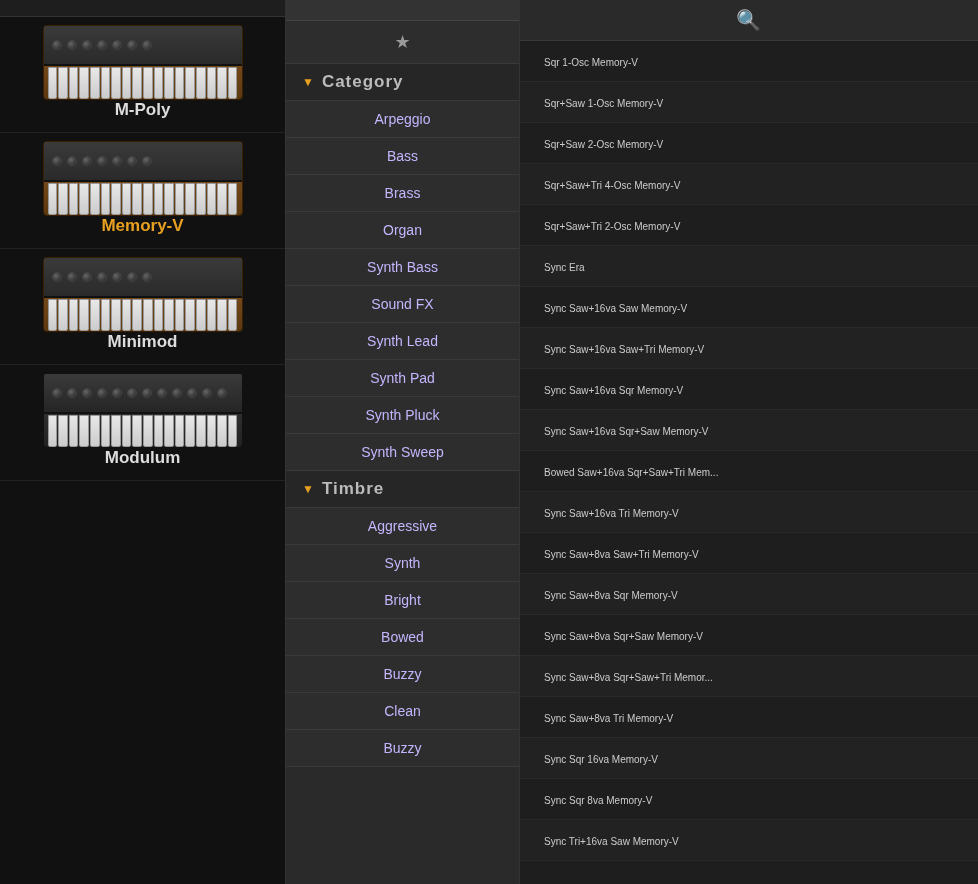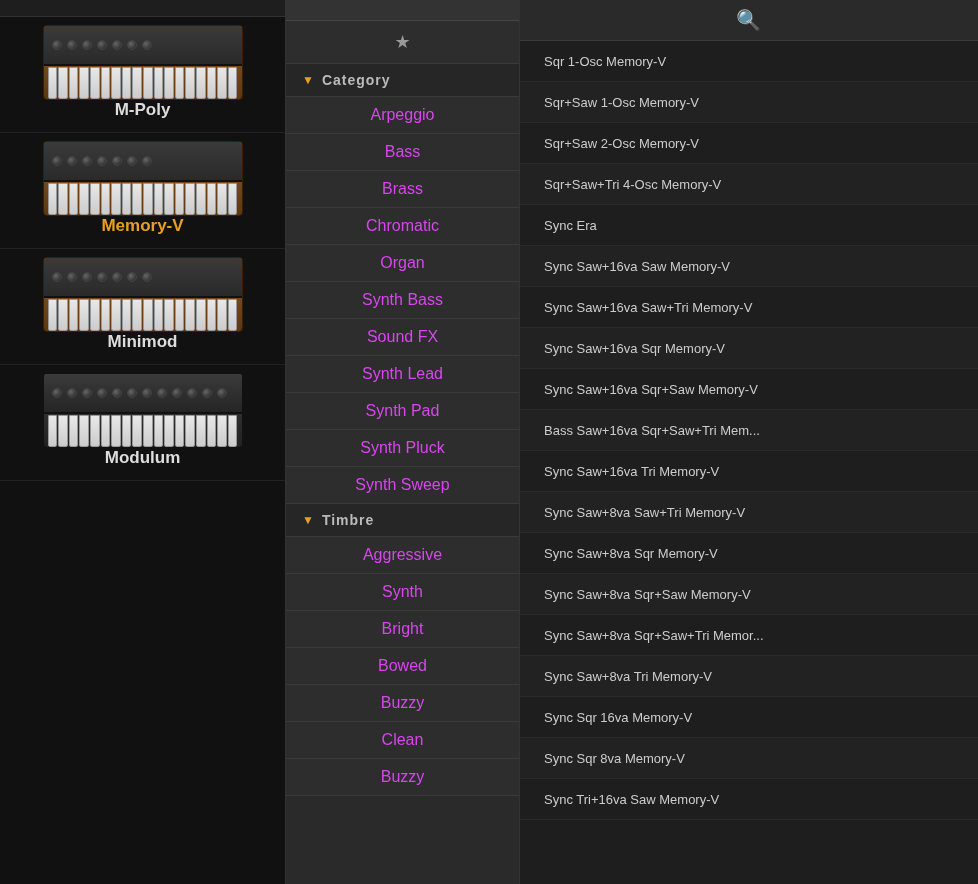--- a/index.html
+++ b/index.html
@@ -167,34 +167,34 @@
       border-bottom: 1px solid #3a3a3a;
       cursor: pointer;
     }
     .filter-arrow {
       color: #e8a020;
       margin-right: 8px;
       font-size: 12px;
     }
     .filter-section-label {
       color: #bbb;
-      font-size: 14px;
+      font-size: 17px;
       font-weight: bold;
       letter-spacing: 1px;
     }
     .filter-item {
       padding: 9px 0;
       text-align: center;
       background: #2d2d2d;
       border-bottom: 1px solid #3a3a3a;
       cursor: pointer;
     }
     .filter-item span {
-      color: #d946ef;
-      font-size: 16px;
+      color: #c4b5fd;
+      font-size: 14px;
     }
 
     
     .presets-panel {
       flex: 1;
       background: #1e1e1e;
       display: flex;
       flex-direction: column;
     }
     .presets-header {
@@ -219,21 +219,21 @@
       cursor: pointer;
     }
     .preset-item:nth-child(even) {
       background: #222;
     }
     .preset-item:nth-child(odd) {
       background: #1e1e1e;
     }
     .preset-item span {
       color: #ccc;
-      font-size: 13px;
+      font-size: 10px;
     }
 
     
     ::-webkit-scrollbar { width: 4px; }
     ::-webkit-scrollbar-track { background: #111; }
     ::-webkit-scrollbar-thumb { background: #444; border-radius: 2px; }
   </style>
 </head>
 <body>
 
@@ -393,21 +393,20 @@
   </div>
   <div class="filters-list" id="filters-list">
       <div class="filter-star">★</div>
       <div class="filter-section-header">
         <span class="filter-arrow">▼</span>
     <span class="filter-section-label">Category</span>
       </div>
       <div class="filter-item"><span>Arpeggio</span></div>
       <div class="filter-item"><span>Bass</span></div>
       <div class="filter-item"><span>Brass</span></div>
-      <div class="filter-item"><span>Chromatic</span></div>
       <div class="filter-item"><span>Organ</span></div>
       <div class="filter-item"><span>Synth Bass</span></div>
       <div class="filter-item"><span>Sound FX</span></div>
       <div class="filter-item"><span>Synth Lead</span></div>
       <div class="filter-item"><span>Synth Pad</span></div>
       <div class="filter-item"><span>Synth Pluck</span></div>
       <div class="filter-item"><span>Synth Sweep</span></div>
       <div class="filter-section-header">
         <span class="filter-arrow">▼</span>
     <span class="filter-section-label">Timbre</span>
@@ -424,26 +423,27 @@
 
 <div class="presets-panel">
   <div class="presets-header">
     <span class="search-icon-unicode">🔍</span>
   </div>
   <div class="presets-list" id="presets-list">
       <div class="preset-item"><span>Sqr 1-Osc Memory-V</span></div>
       <div class="preset-item"><span>Sqr+Saw 1-Osc Memory-V</span></div>
       <div class="preset-item"><span>Sqr+Saw 2-Osc Memory-V</span></div>
       <div class="preset-item"><span>Sqr+Saw+Tri 4-Osc Memory-V</span></div>
+      <div class="preset-item"><span>Sqr+Saw+Tri 2-Osc Memory-V</span></div>
       <div class="preset-item"><span>Sync Era</span></div>
       <div class="preset-item"><span>Sync Saw+16va Saw Memory-V</span></div>
       <div class="preset-item"><span>Sync Saw+16va Saw+Tri Memory-V</span></div>
       <div class="preset-item"><span>Sync Saw+16va Sqr Memory-V</span></div>
       <div class="preset-item"><span>Sync Saw+16va Sqr+Saw Memory-V</span></div>
-      <div class="preset-item"><span>Bass Saw+16va Sqr+Saw+Tri Mem...</span></div>
+      <div class="preset-item"><span>Bowed Saw+16va Sqr+Saw+Tri Mem...</span></div>
       <div class="preset-item"><span>Sync Saw+16va Tri Memory-V</span></div>
       <div class="preset-item"><span>Sync Saw+8va Saw+Tri Memory-V</span></div>
       <div class="preset-item"><span>Sync Saw+8va Sqr Memory-V</span></div>
       <div class="preset-item"><span>Sync Saw+8va Sqr+Saw Memory-V</span></div>
       <div class="preset-item"><span>Sync Saw+8va Sqr+Saw+Tri Memor...</span></div>
       <div class="preset-item"><span>Sync Saw+8va Tri Memory-V</span></div>
       <div class="preset-item"><span>Sync Sqr 16va Memory-V</span></div>
       <div class="preset-item"><span>Sync Sqr 8va Memory-V</span></div>
       <div class="preset-item"><span>Sync Tri+16va Saw Memory-V</span></div>
     </div>

